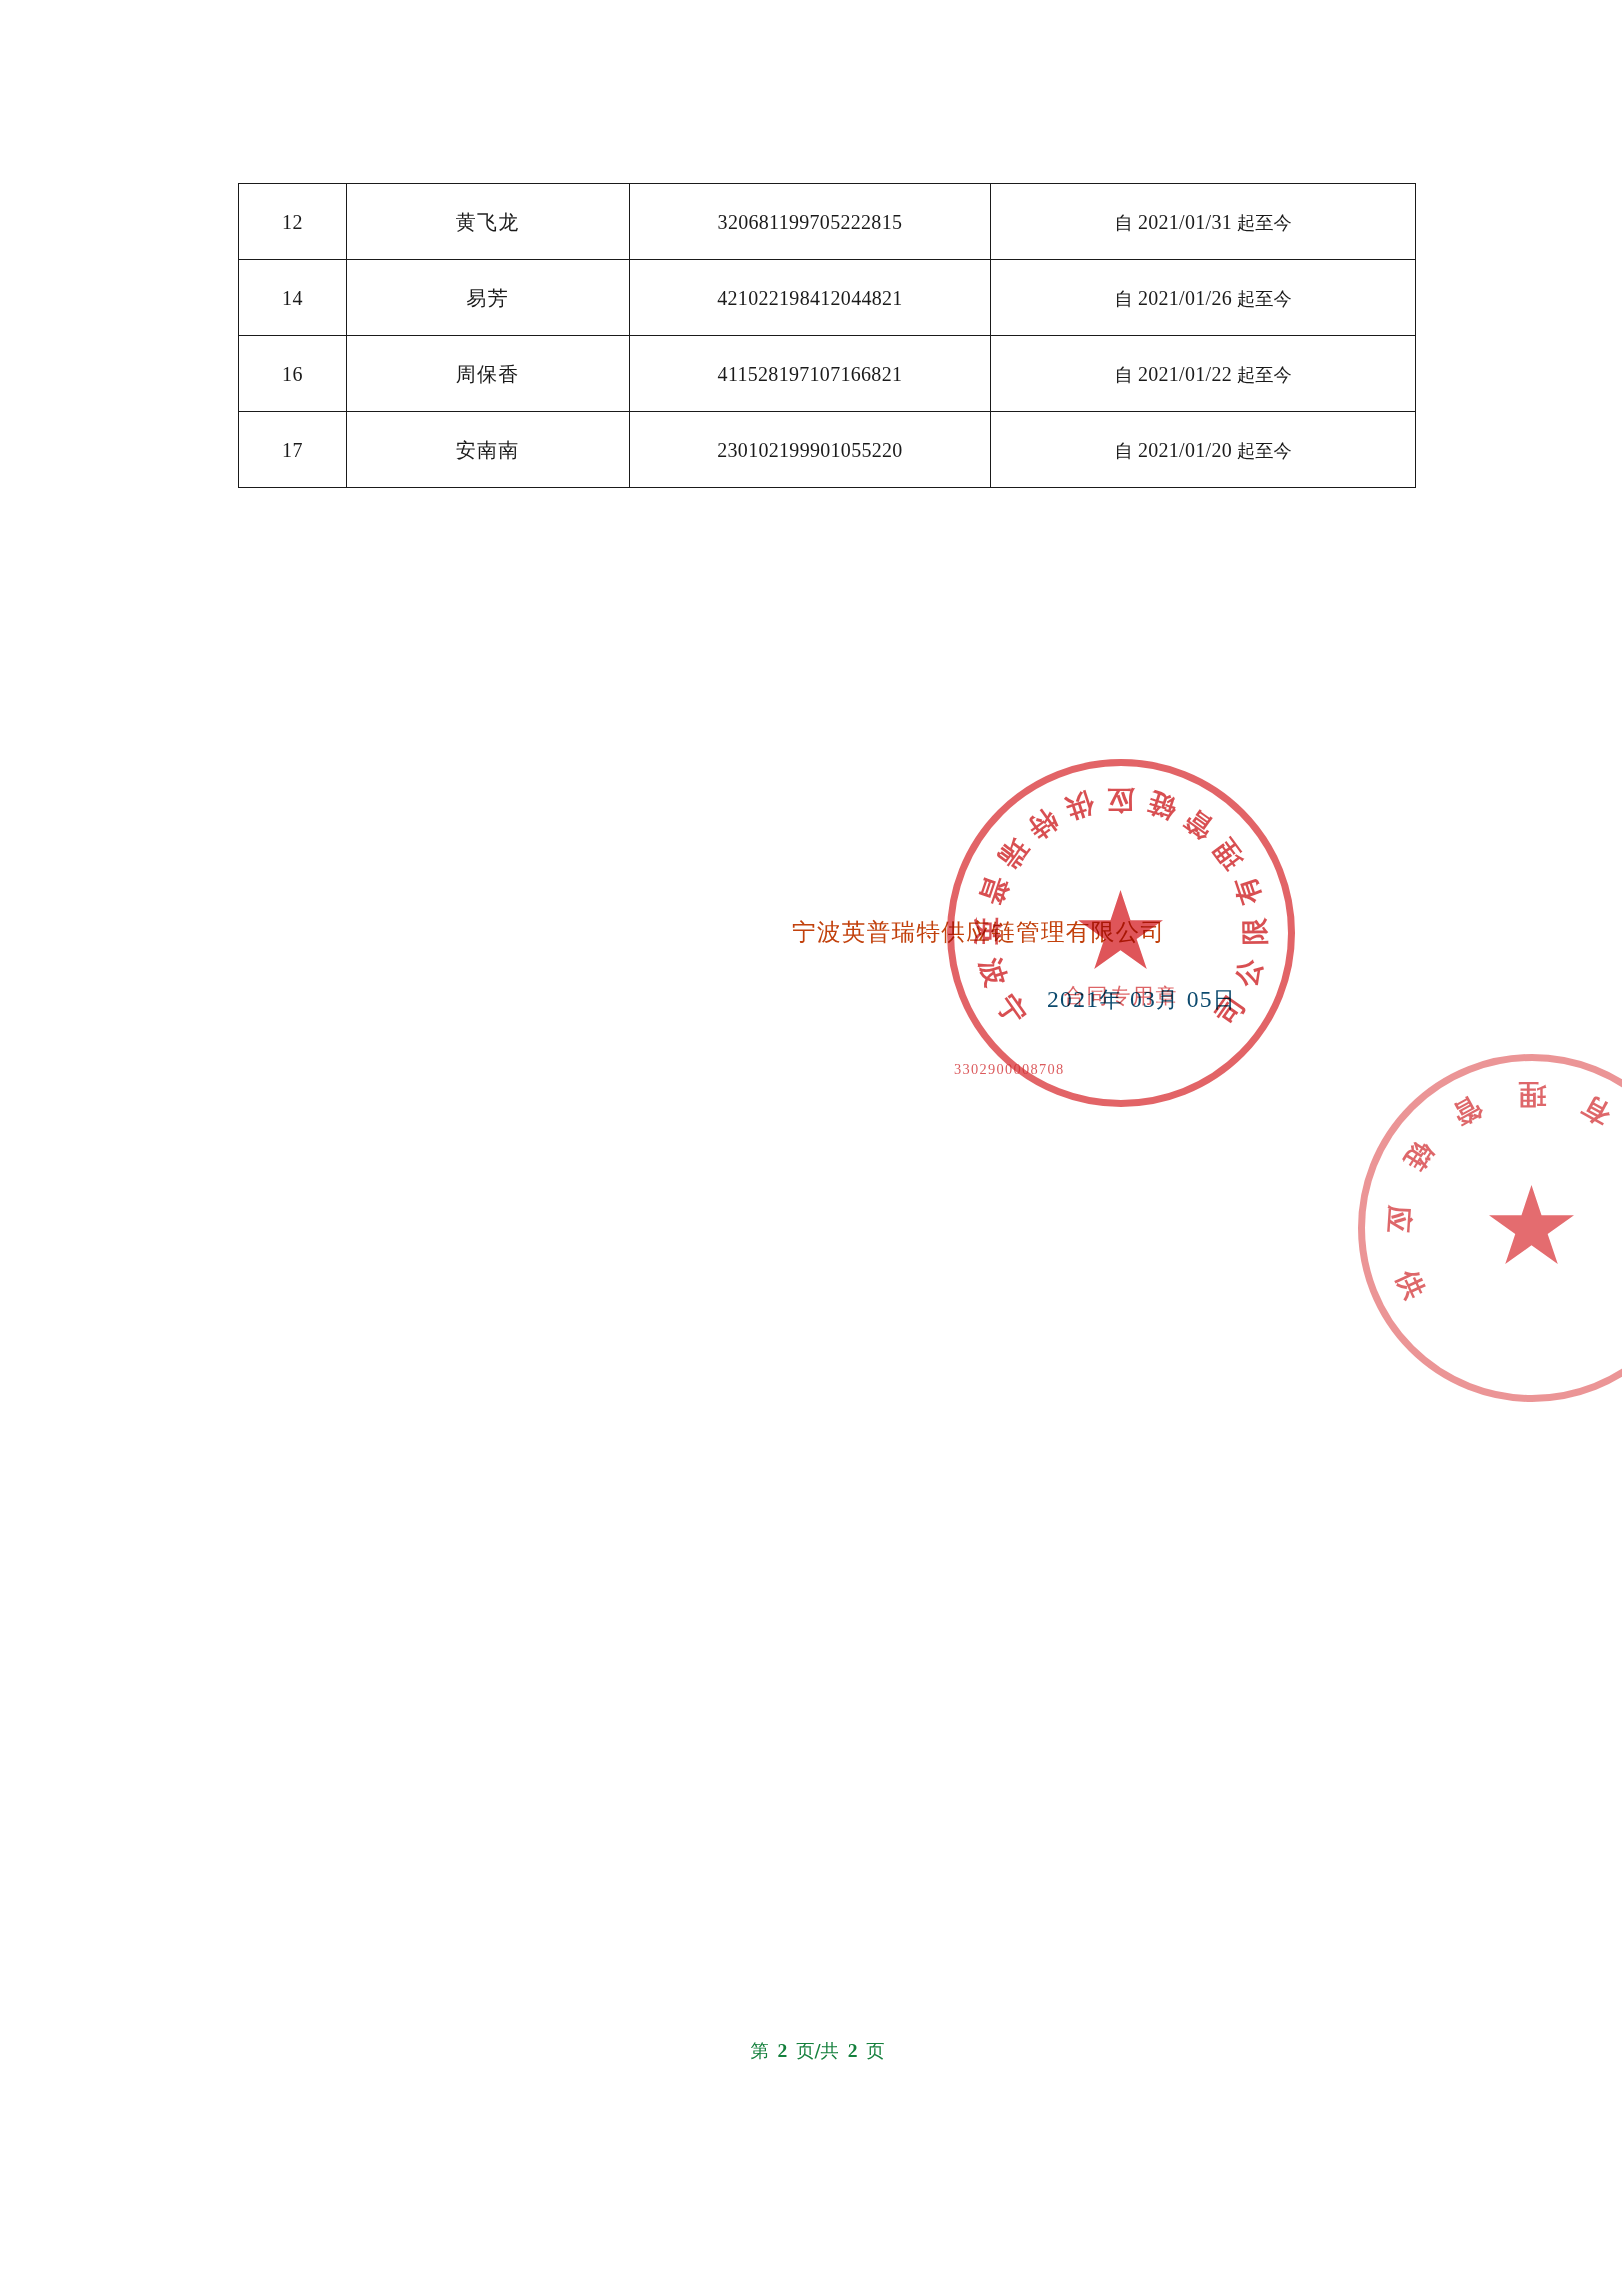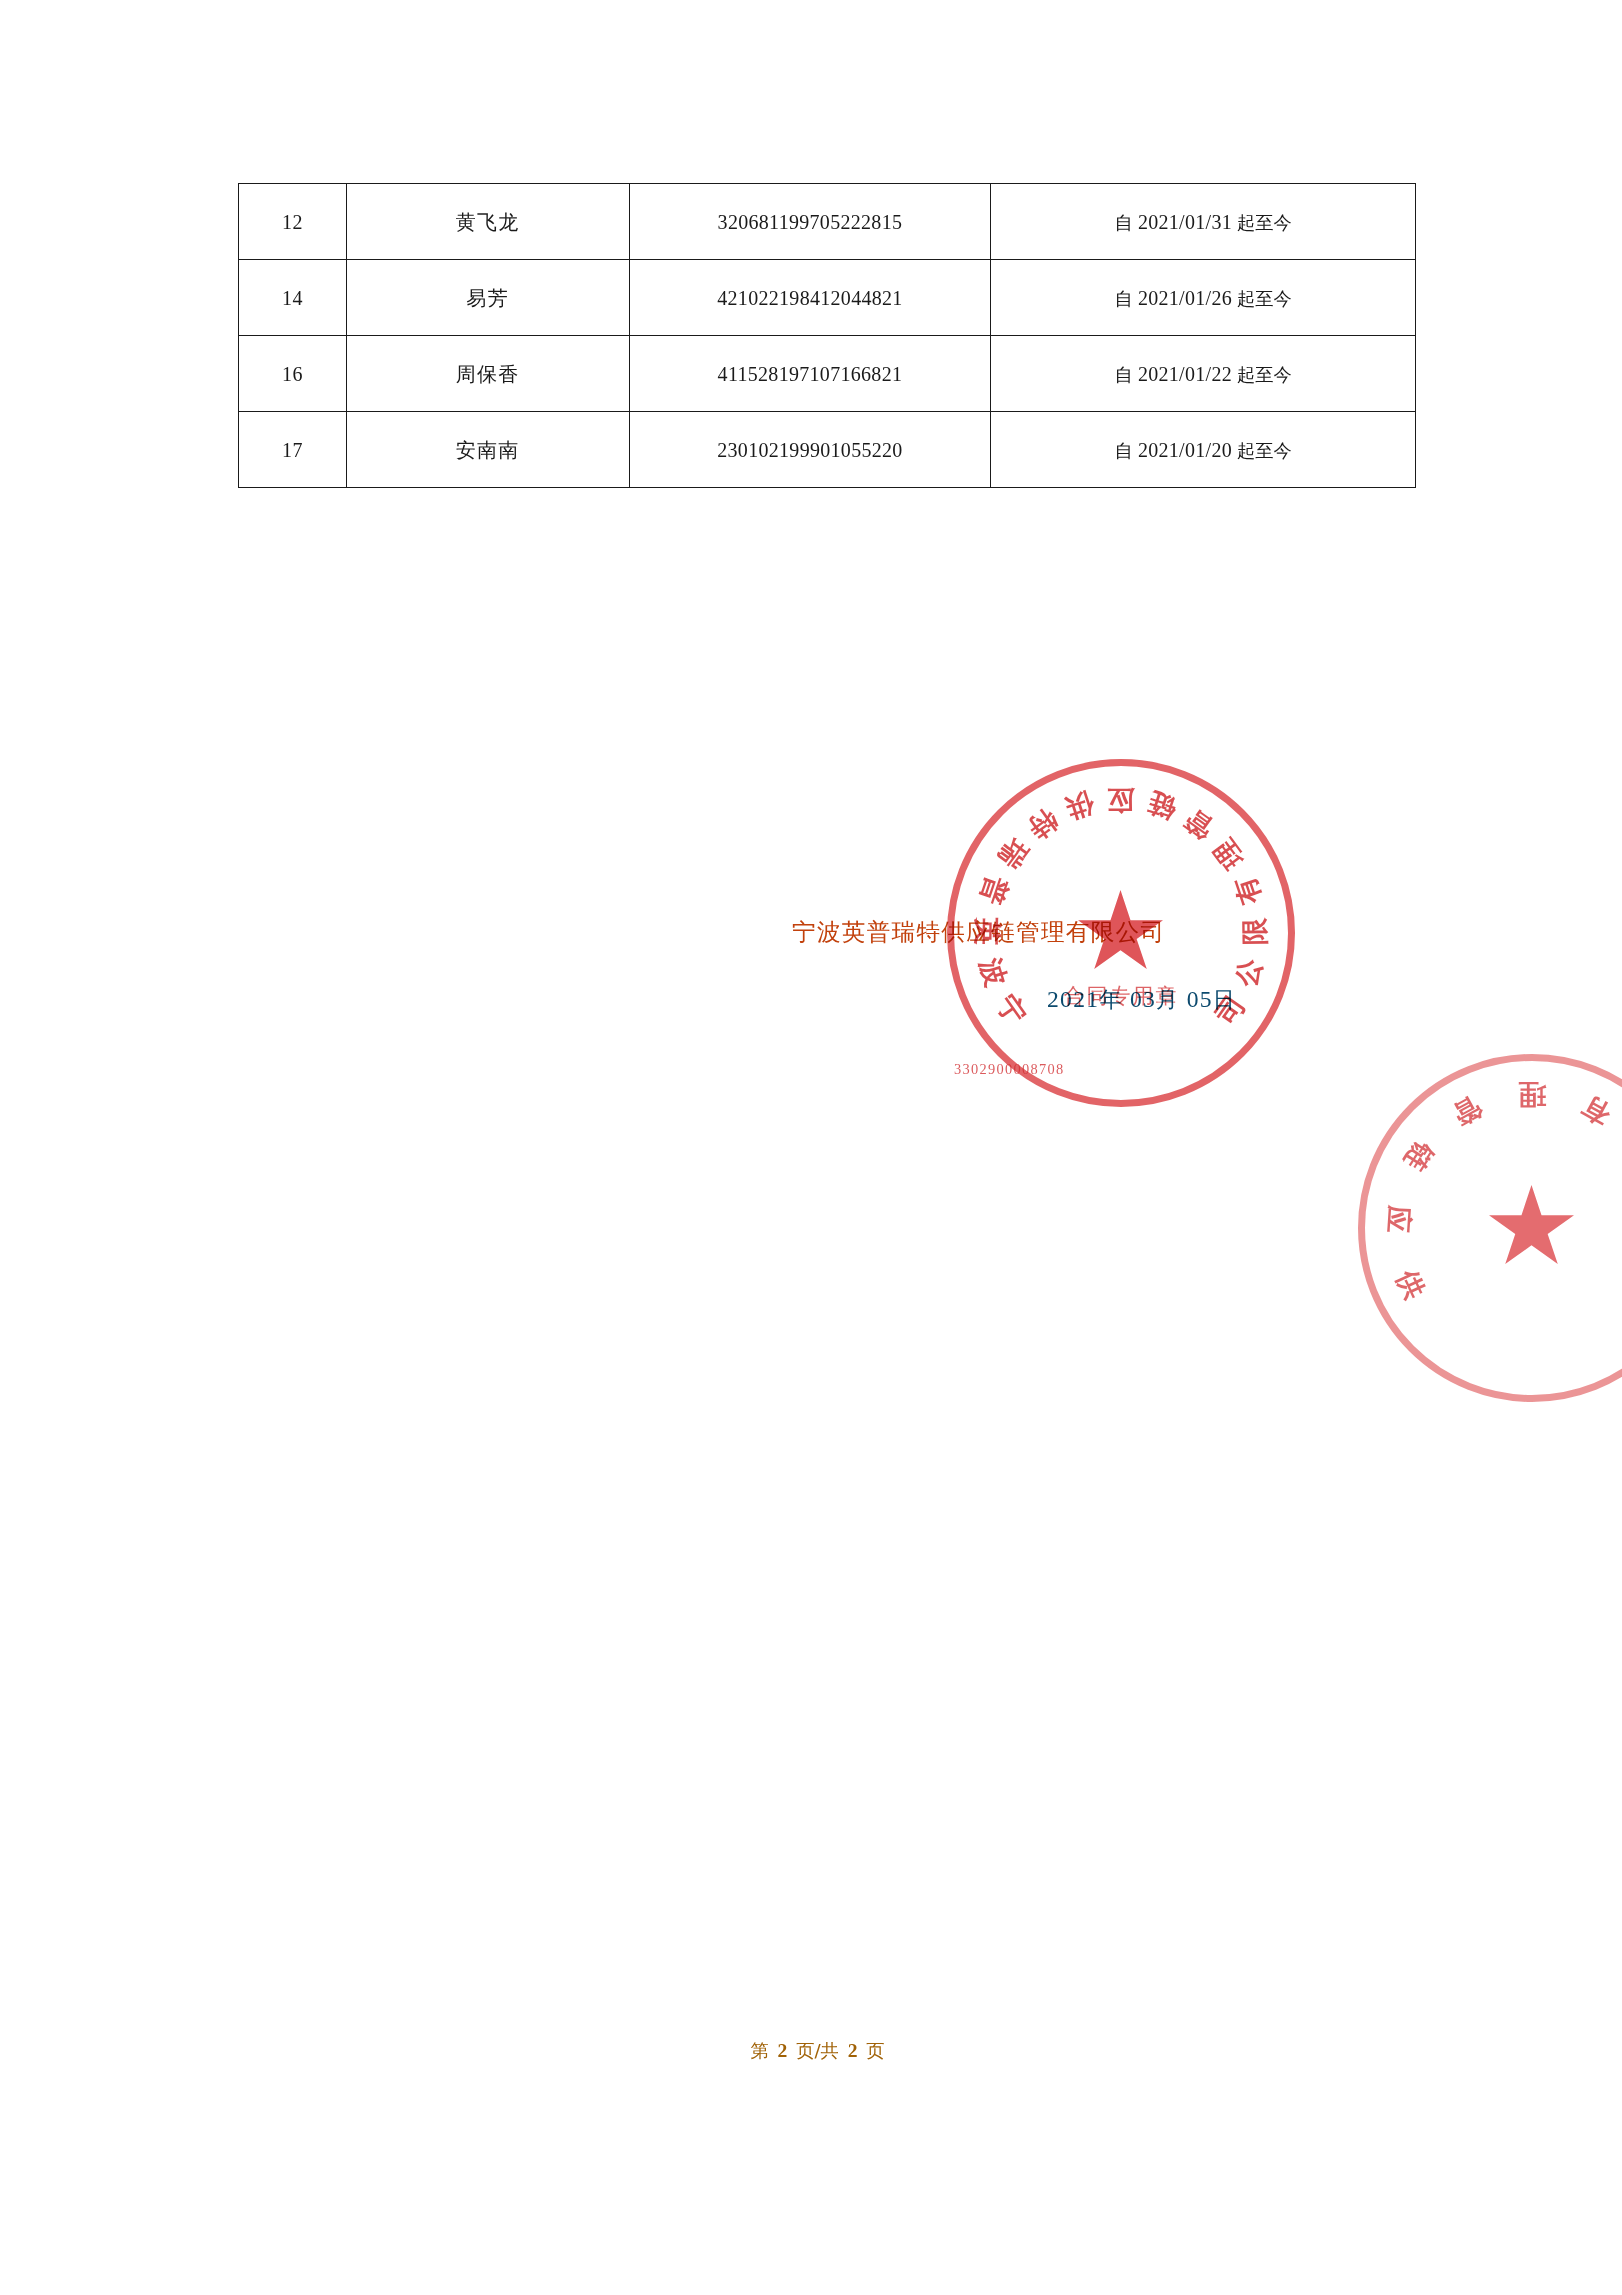--- a/index.html
+++ b/index.html
@@ -148,21 +148,21 @@
   }
 
   
   .footer {
     position: absolute;
     left: 12px;
     right: 0;
     top: 2038px;
     text-align: center;
     font-size: 19.6px;
-    color: #a16207;
+    color: #15803d;
     font-family: "Liberation Serif", serif;
   }
   .footer .cnword {
     font-family: "DejaVu Sans", sans-serif;
     font-size: 18.3px;
   }
   .footer .pnum {
     font-weight: bold;
     font-family: "Liberation Serif", serif;
     font-size: 19.6px;

